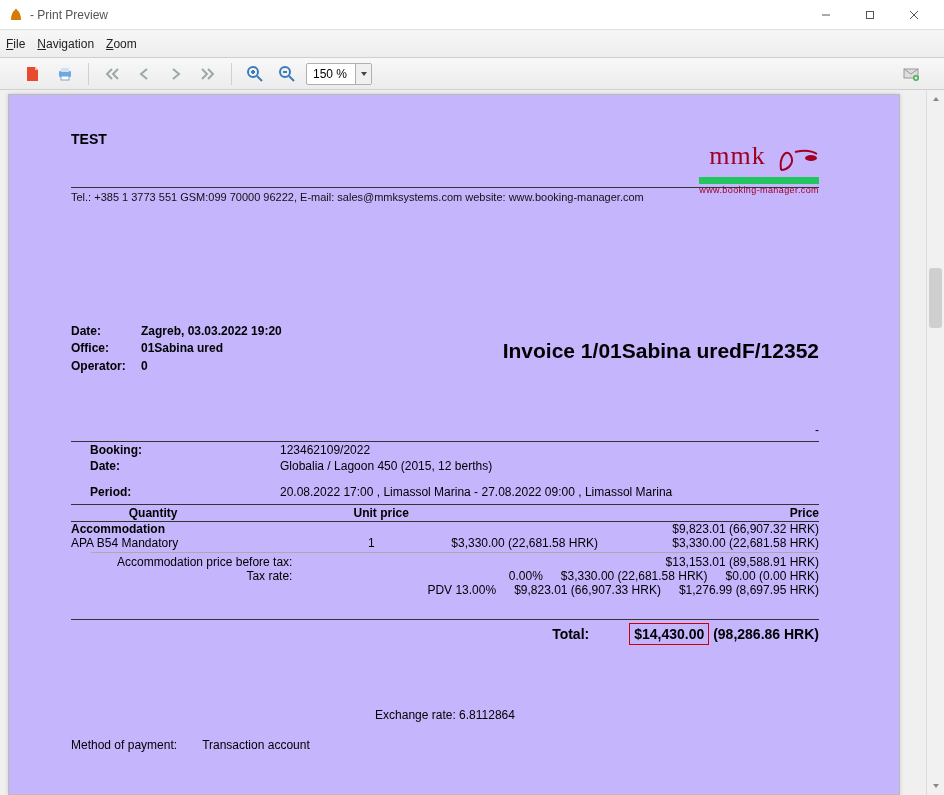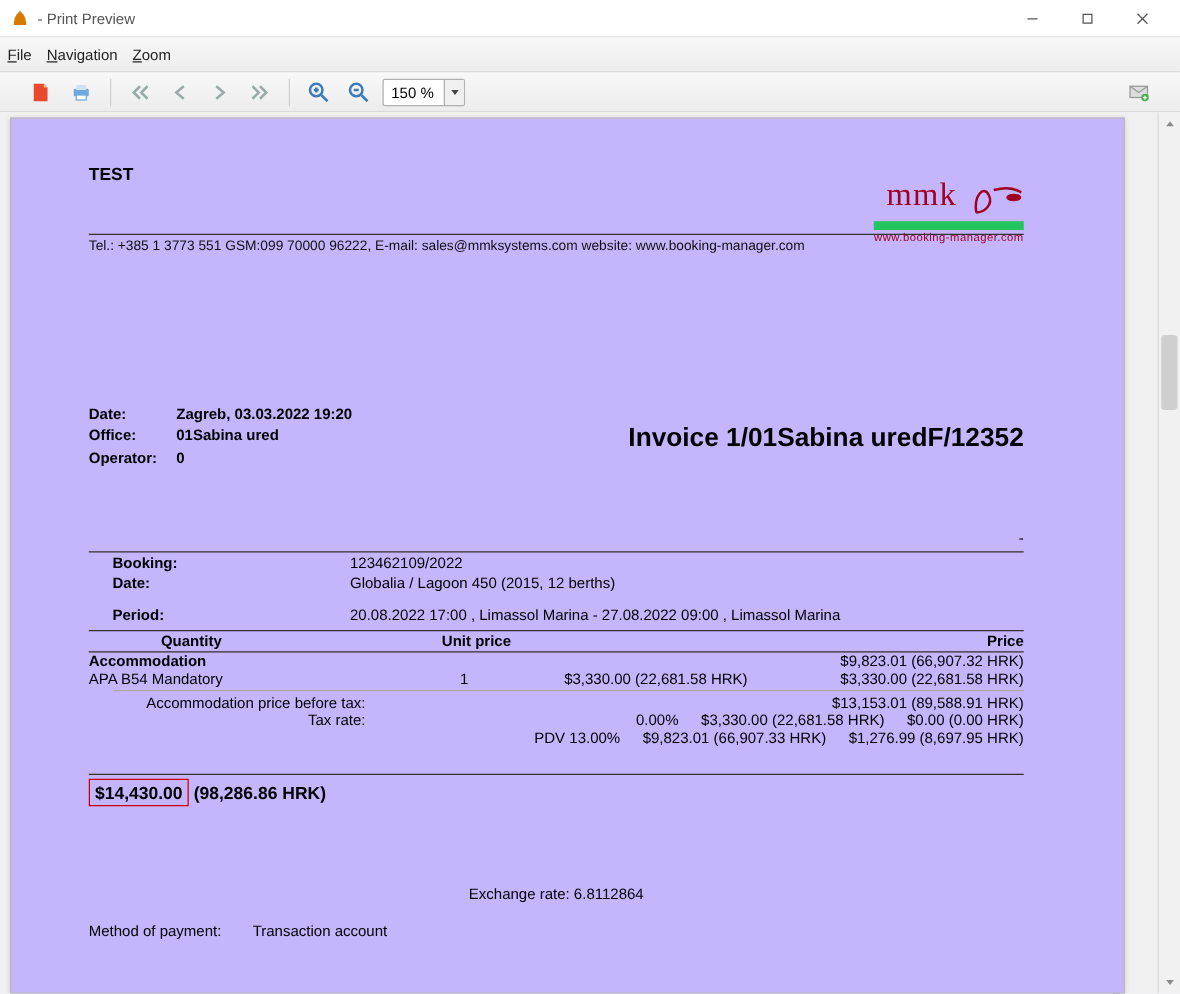--- a/index.html
+++ b/index.html
@@ -441,20 +441,21 @@
               <span>PDV 13.00%</span>
               <span>$9,823.01 (66,907.33 HRK)</span>
               <span>$1,276.99 (8,697.95 HRK)</span>
             </div>
               </div>
           </div>
         </div>
 
         <div class="hr3"></div>
         <div class="total-row">
+          <div class="tlab">Total:</div>
           <div class="tval">
             <span class="boxed">$14,430.00</span>
             <span>(98,286.86 HRK)</span>
           </div>
         </div>
 
         <div class="exchange">Exchange rate: 6.8112864</div>
         <div class="payment">
           <span class="plab">Method of payment:</span>
           <span>Transaction account</span>

